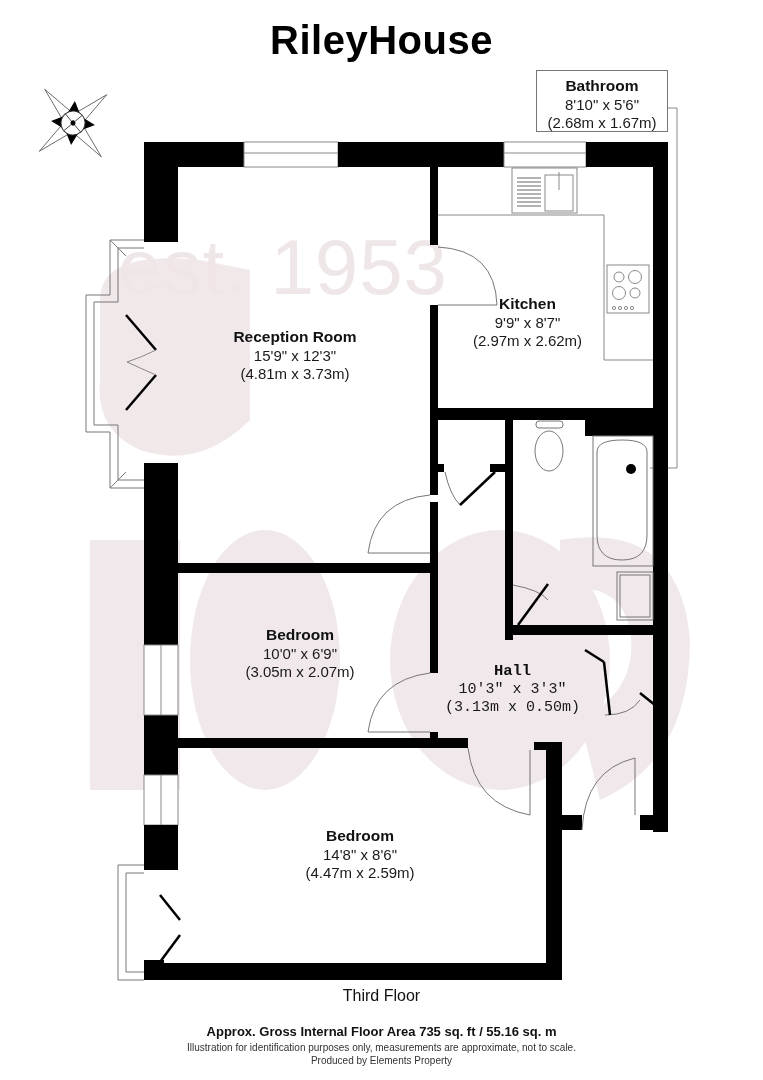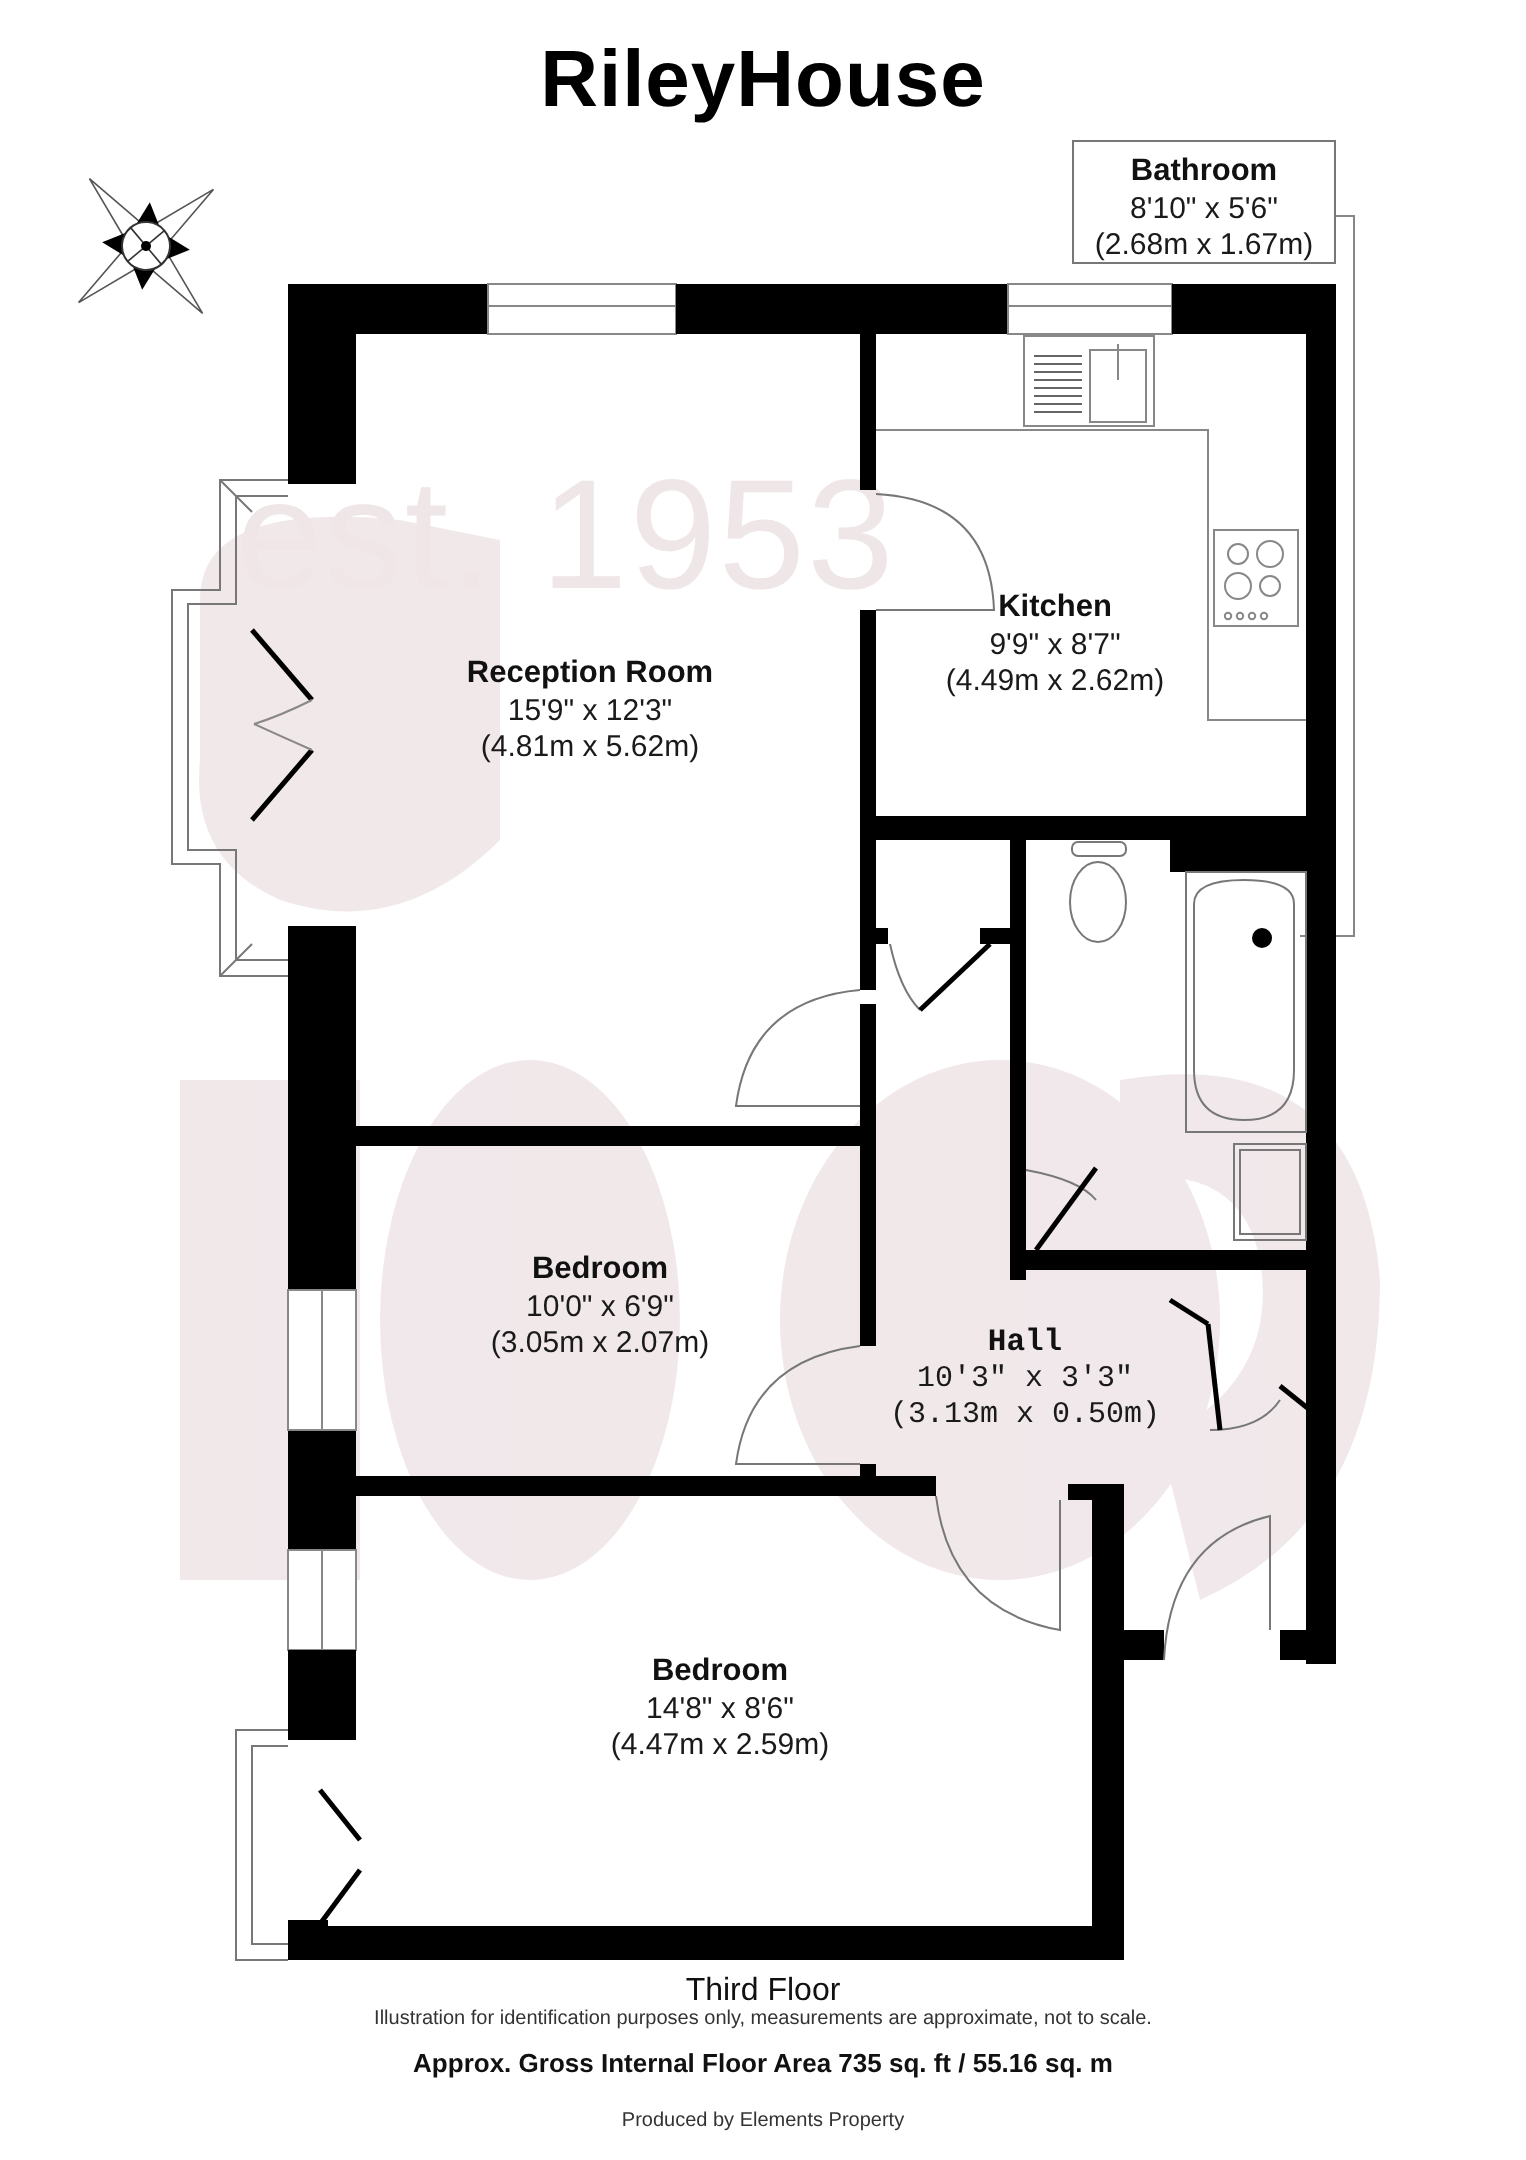--- a/index.html
+++ b/index.html
@@ -8,21 +8,21 @@
   .abs { position: absolute; }
   #plan { position: absolute; left: 0; top: 0; width: 763px; height: 1080px; }
   .title { left: 0; width: 763px; top: 18px; text-align: center; font-weight: bold;
            font-size: 40px; letter-spacing: 0.5px; color: #000; }
   .label { text-align: center; line-height: 1.22; font-size: 15px; color: #1a1a1a; }
   .label .name { font-weight: bold; font-size: 15.5px; color: #111; }
   .watermark-text { position: absolute; left: 118px; top: 222px; font-size: 78px;
                     color: #efe6e8; font-weight: normal; letter-spacing: 1px; }
   .floor-label { left: 0; width: 763px; top: 987px; text-align: center; font-weight: normal; font-size: 16px; }
   .area { left: 0; width: 763px; top: 1024px; text-align: center; font-weight: bold; font-size: 13px; }
-  .disclaimer { left: 0; width: 763px; top: 1004px; text-align: center; font-size: 10px; color: #333; }
+  .disclaimer { left: 0; width: 763px; top: 1042px; text-align: center; font-size: 10px; color: #333; }
   .producer { left: 0; width: 763px; top: 1055px; text-align: center; font-size: 10px; color: #333; }
   .bath-box { left: 536px; top: 70px; width: 132px; height: 62px; border: 1px solid #777;
               background: #fff; box-sizing: border-box; padding-top: 6px; }
 </style>
 </head>
 <body>
 
 <div class="watermark-text">est. 1953</div>
 
 <svg id="plan" viewBox="0 0 763 1080" xmlns="http://www.w3.org/2000/svg">
@@ -194,27 +194,27 @@
 
 <div class="abs bath-box label">
   <div class="name">Bathroom</div>
   <div>8'10" x 5'6"</div>
   <div>(2.68m x 1.67m)</div>
 </div>
 
 <div class="abs label" style="left:210px;top:328px;width:170px;">
   <div class="name">Reception Room</div>
   <div>15'9" x 12'3"</div>
-  <div>(4.81m x 5.62m)</div>
+  <div>(4.81m x 3.73m)</div>
 </div>
 
 <div class="abs label" style="left:455px;top:295px;width:145px;">
   <div class="name">Kitchen</div>
   <div>9'9" x 8'7"</div>
-  <div>(4.49m x 2.62m)</div>
+  <div>(2.97m x 2.62m)</div>
 </div>
 
 <div class="abs label" style="left:225px;top:626px;width:150px;">
   <div class="name">Bedroom</div>
   <div>10'0" x 6'9"</div>
   <div>(3.05m x 2.07m)</div>
 </div>
 
 <div class="abs label" style="left:440px;top:662px;width:145px;font-family:Liberation Mono, monospace;">
   <div class="name">Hall</div>

